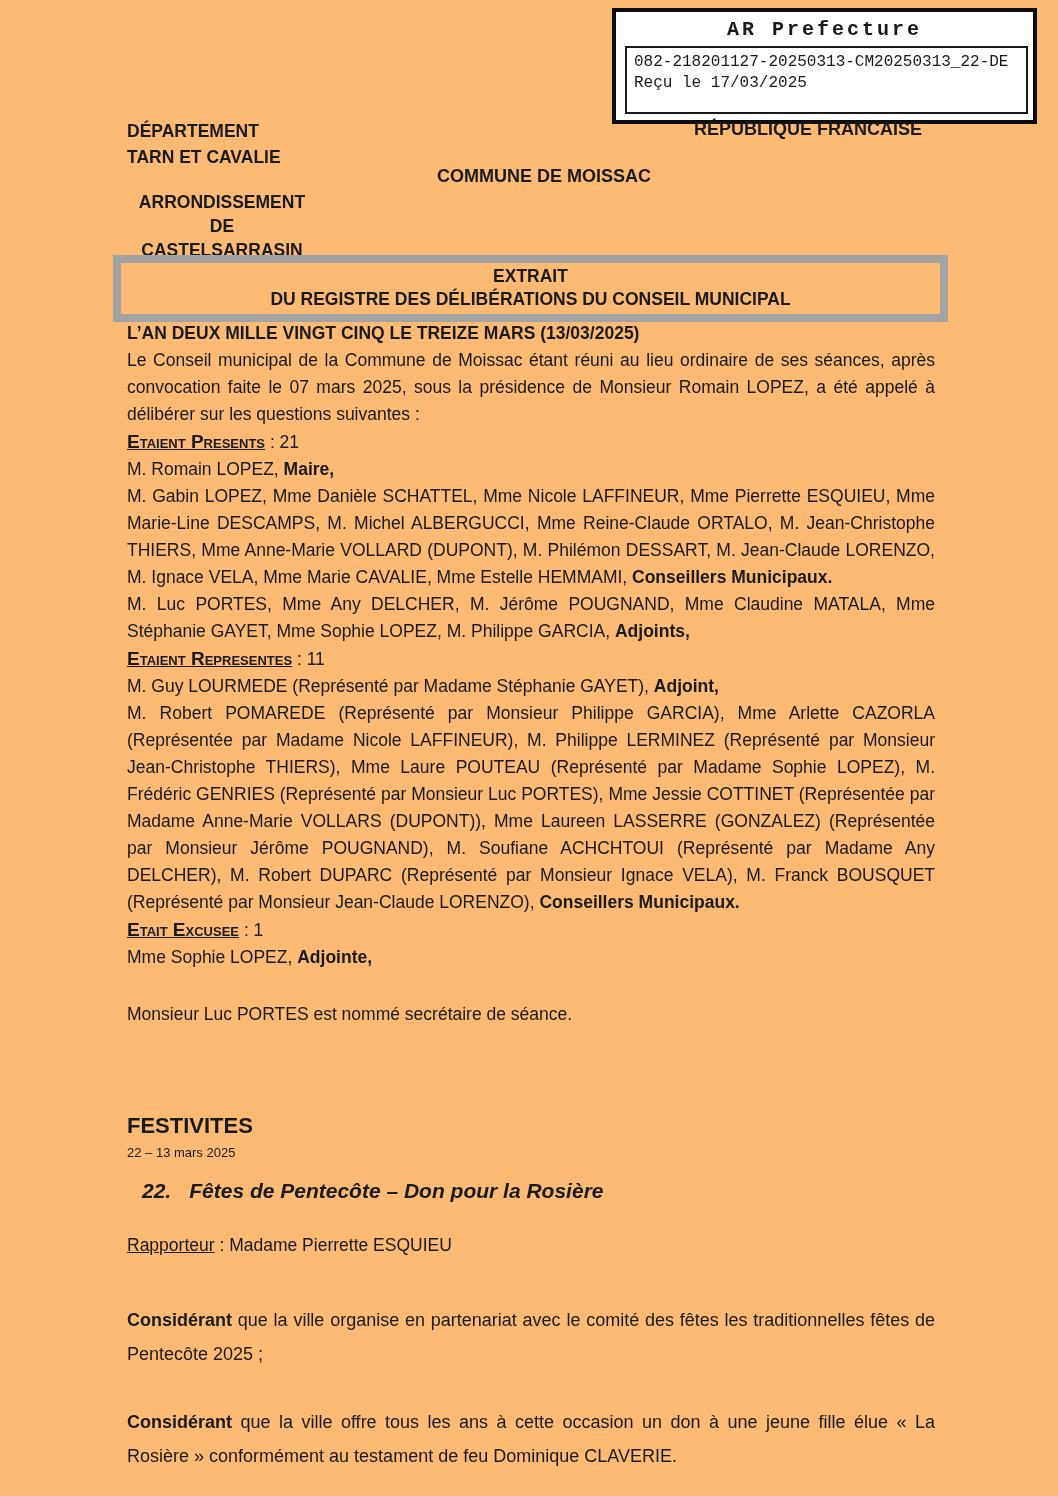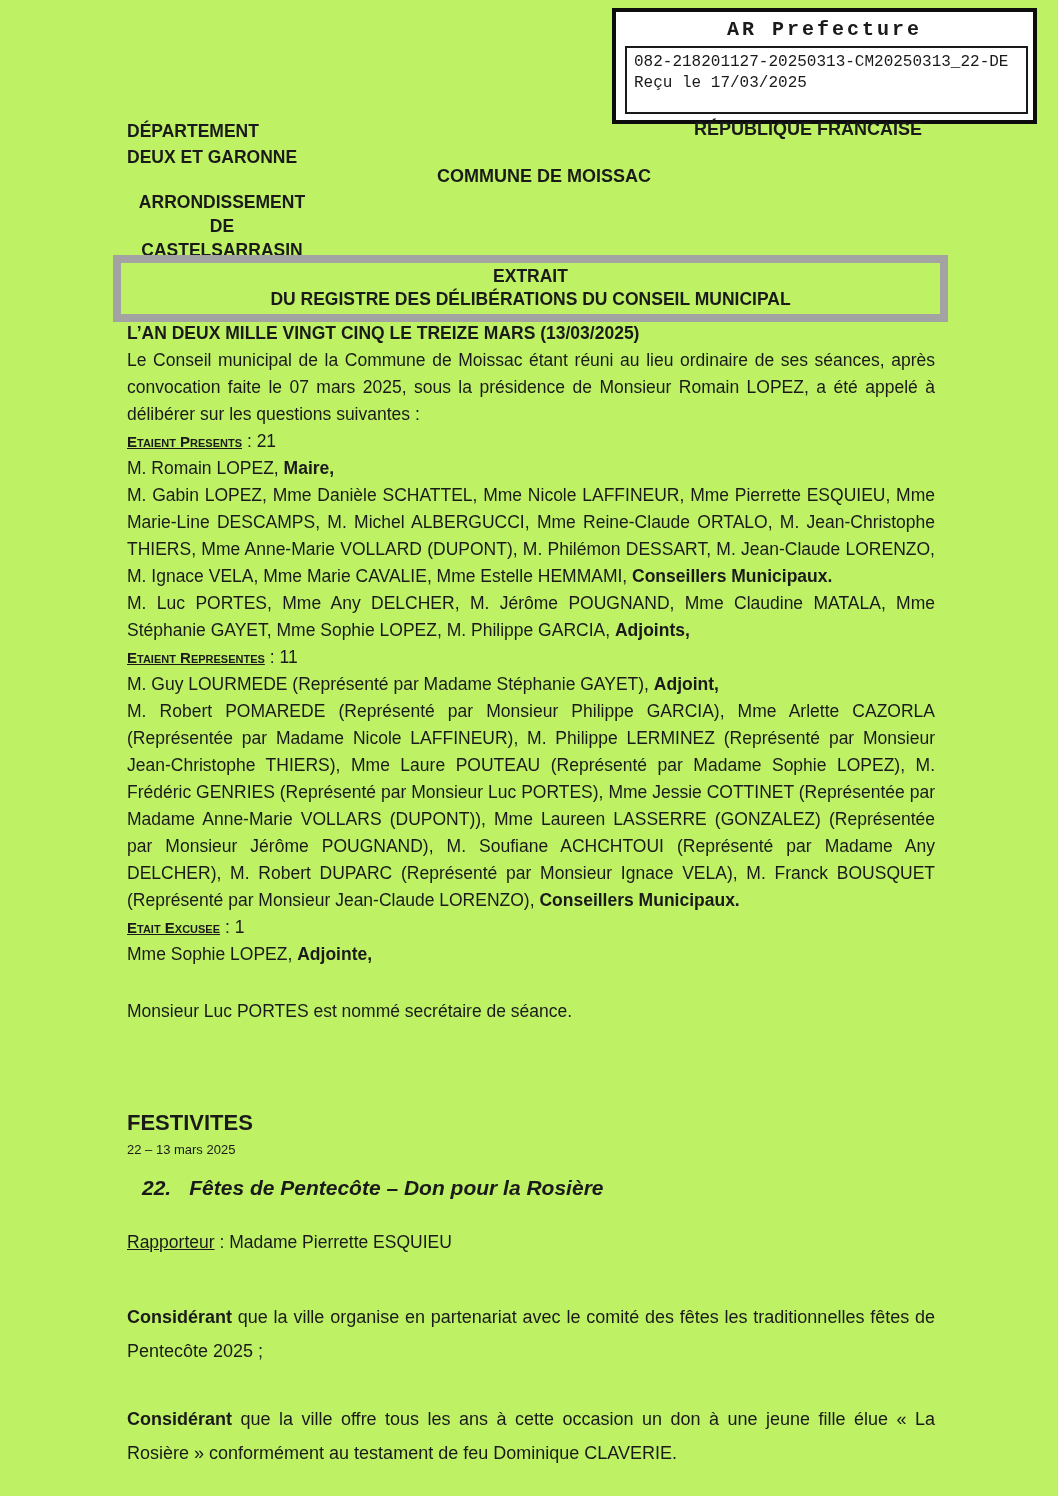--- a/index.html
+++ b/index.html
@@ -1,20 +1,20 @@
 <!DOCTYPE html>
 <html><head>
 <meta charset="utf-8">
 <style>
   * { margin:0; padding:0; box-sizing:border-box; }
   html,body { background:#ffffff; }
   .page {
     position:relative;
     width:1058px; height:1496px;
-    background:#bef264;
+    background:#fdba74;
     color:#1a1a1a;
     font-family:"Liberation Sans", sans-serif;
     overflow:hidden;
   }
 
   
   .stamp {
     position:absolute; left:612px; top:8px; width:425px;
     border:4px solid #0d0d0d;
     background:#fff;
@@ -60,21 +60,21 @@
   
   .content {
     position:absolute; left:127px; top:320px; width:808px;
     font-size:17.5px; line-height:27px;
   }
   .content p { margin:0; }
   .bold-line { font-weight:700; }
   .justify { text-align:justify; }
   .rl {
     font-weight:700; text-decoration:underline;
-    font-variant:small-caps; font-size:15px;
+    font-variant:small-caps; font-size:19px;
   }
   .rc { font-weight:400; }
   b { font-weight:700; }
 
   .secretary { margin-top:30px !important; }
 
   .festivites {
     margin-top:84px; font-weight:700; font-size:22px; line-height:28px;
   }
   .date-ref { font-size:13px; line-height:26px; }
@@ -100,21 +100,21 @@
   <div class="stamp">
     <div class="stamp-title">AR Prefecture</div>
     <div class="stamp-inner">
       <div>082-218201127-20250313-CM20250313_22-DE</div>
       <div>Reçu le 17/03/2025</div>
     </div>
   </div>
 
   <div class="dept-block">
     <div>DÉPARTEMENT</div>
-    <div>DEUX ET GARONNE</div>
+    <div>TARN ET CAVALIE</div>
   </div>
 
   <div class="republique">RÉPUBLIQUE FRANCAISE</div>
 
   <div class="commune">COMMUNE DE MOISSAC</div>
 
   <div class="arrond-block">
     <div>ARRONDISSEMENT</div>
     <div>DE</div>
     <div>CASTELSARRASIN</div>

